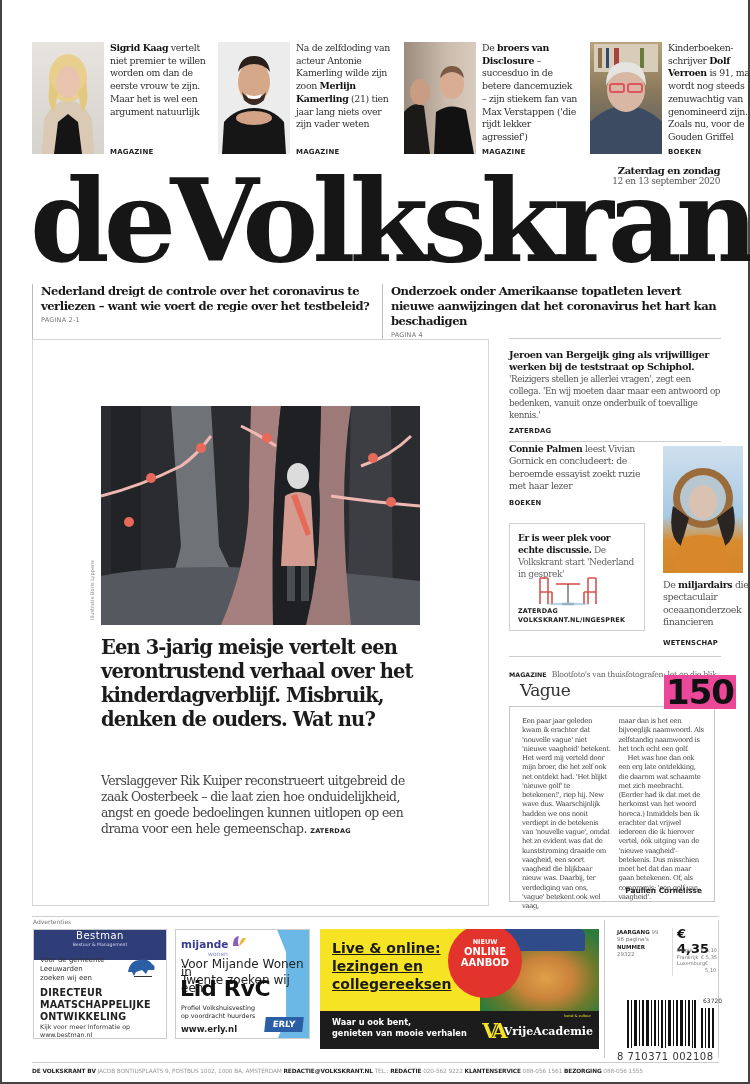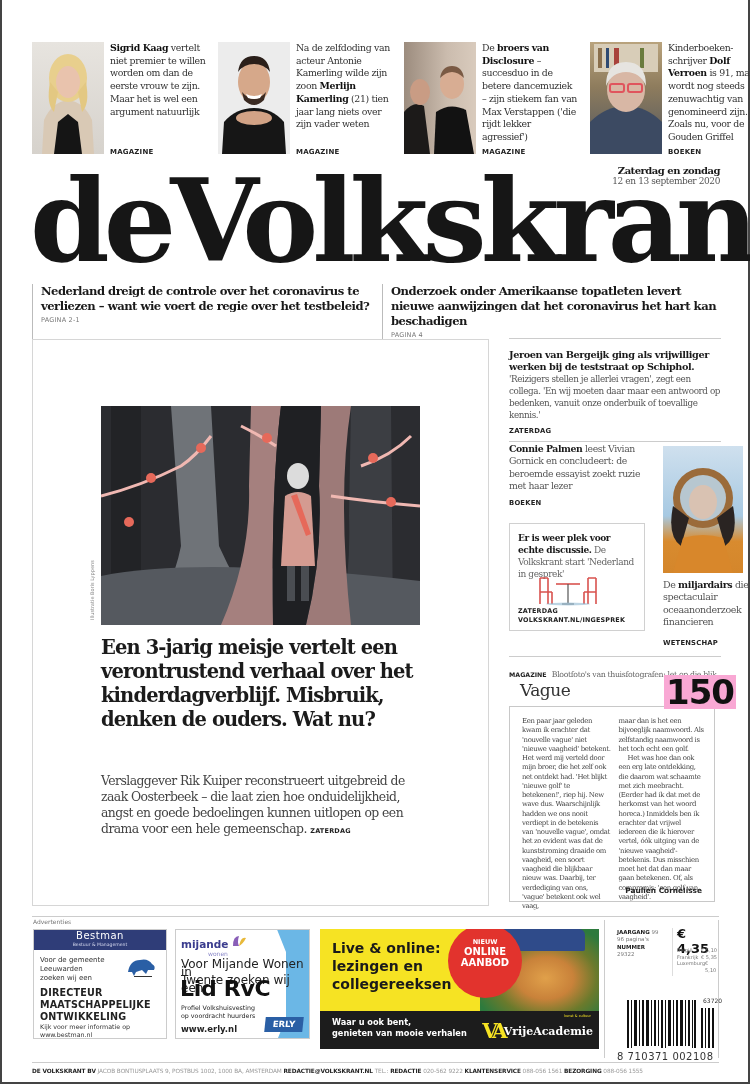--- a/index.html
+++ b/index.html
@@ -57,32 +57,32 @@
   .promo-title b { color: #1a1a1a; }
   .promo-chairs { position: absolute; left: 26px; top: 50px; width: 64px; height: 32px; }
   .promo-link { position: absolute; left: 8px; bottom: 5px; font-family: "DejaVu Sans", sans-serif; font-weight: bold; font-size: 6.4px; line-height: 9px; color: #222; letter-spacing: 0.2px; }
 
   .magazine-line { position: absolute; left: 0; top: 318px; width: 212px; border-top: 1px solid #ccc; padding-top: 5px; white-space: nowrap; overflow: hidden; }
   .magazine-line .tag { font-family: "DejaVu Sans", sans-serif; font-weight: bold; font-size: 6.3px; color: #222; }
   .magazine-line .txt { font-family: "DejaVu Serif", serif; font-size: 7.8px; color: #666; letter-spacing: -0.35px; }
 
   
   .column-title { position: absolute; left: 520px; top: 680px; font-family: "DejaVu Serif", serif; font-size: 17px; color: #333; letter-spacing: -0.5px; }
-  .column-num { position: absolute; left: 664px; top: 675px; font-family: "DejaVu Sans", sans-serif; font-weight: bold; font-size: 34px; line-height: 34px; color: #111; letter-spacing: -1px; background: #f9a8d4; padding: 0 2px; z-index: 2; }
+  .column-num { position: absolute; left: 664px; top: 675px; font-family: "DejaVu Sans", sans-serif; font-weight: bold; font-size: 34px; line-height: 34px; color: #111; letter-spacing: -1px; background: #ec4899; padding: 0 2px; z-index: 2; }
   .column-box { position: absolute; left: 509px; top: 706px; width: 206px; height: 196px; border: 1px solid #c8c8c8; padding: 10px 7px 4px 12px; display: flex; gap: 8px; }
   .column-col { width: 90px; font-family: "DejaVu Serif", serif; font-size: 6.9px; line-height: 9.25px; color: #444; letter-spacing: -0.35px; }
   .column-col p { text-indent: 0; }
   .column-col p.indent { text-indent: 9px; }
   .column-author { position: absolute; right: 12px; bottom: 6px; font-family: "DejaVu Sans", sans-serif; font-weight: bold; font-size: 7.4px; color: #222; text-align: center; }
 
   
   .ad-rule { position: absolute; left: 32px; top: 916px; width: 687px; height: 1px; background: #ccc; }
   .ad-label { position: absolute; left: 33px; top: 918px; font-family: "DejaVu Sans", sans-serif; font-size: 6px; color: #777; }
   .ad-bestman { position: absolute; left: 33px; top: 929px; width: 134px; height: 110px; border: 1px solid #ccc; font-family: "DejaVu Sans", sans-serif; }
-  .bestman-head { height: 20px; background: #2f3d78; color: #fff; text-align: center; }
+  .bestman-head { height: 30px; background: #2f3d78; color: #fff; text-align: center; }
   .bestman-brand { font-size: 10px; line-height: 12px; letter-spacing: 0.5px; display: block; }
   .bestman-sub { font-size: 4.6px; line-height: 6px; display: block; color: #d8dcf0; }
   .bestman-intro { position: absolute; left: 6px; top: 26px; font-size: 7px; line-height: 9px; color: #333; }
   .bestman-lion { position: absolute; right: 8px; top: 24px; width: 34px; height: 24px; }
   .bestman-title { position: absolute; left: 6px; top: 57px; font-size: 9.6px; line-height: 12px; font-weight: bold; color: #222; letter-spacing: 0.2px; }
   .bestman-more { position: absolute; left: 6px; top: 93px; font-size: 6.3px; line-height: 8px; color: #333; }
 
   .ad-mijande { position: absolute; left: 175px; top: 929px; width: 135px; height: 110px; background: #6bb7e6; border: 1px solid #ccc; overflow: hidden; font-family: "DejaVu Sans", sans-serif; }
   .mijande-white { position: absolute; left: 0; top: 0; width: 110px; height: 110px; background: #fff; clip-path: polygon(0 0, 92% 0, 112% 50%, 92% 100%, 0 100%); }
   .mijande-brand { position: absolute; left: 5px; top: 8px; font-size: 10.5px; color: #3a3c8e; font-weight: bold; }
@@ -91,21 +91,21 @@
   .mijande-intro { position: absolute; left: 5px; top: 30px; font-size: 12px; line-height: 8px; color: #222; }
   .mijande-title { position: absolute; left: 4px; top: 48px; font-size: 22px; line-height: 22px; font-weight: bold; color: #111; letter-spacing: -0.3px; }
   .mijande-profile { position: absolute; left: 5px; top: 74px; font-size: 6.3px; line-height: 8px; color: #222; }
   .mijande-url { position: absolute; left: 5px; top: 94px; font-size: 8.5px; font-weight: bold; color: #222; }
   .erly { position: absolute; right: 6px; bottom: 6px; width: 38px; height: 15px; background: #2a5fa5; color: #fff; font-size: 8.5px; font-weight: bold; text-align: center; line-height: 15px; transform: skewX(-6deg); }
 
   .ad-vrije { position: absolute; left: 320px; top: 929px; width: 279px; height: 120px; overflow: hidden; font-family: "DejaVu Sans", sans-serif; }
   .vrije-yellow { position: absolute; left: 0; top: 0; width: 160px; height: 82px; background: #f6e323; }
   .vrije-paint { position: absolute; left: 160px; top: 0; width: 119px; height: 82px; background: radial-gradient(ellipse at 55% 60%, #e0a04a 0%, #c9823a 30%, #6b7a2c 55%, #2d7a3d 80%); }
   .vrije-cap { position: absolute; left: 175px; top: 0; width: 90px; height: 22px; background: #2f4b8a; border-radius: 6px 6px 2px 2px; }
-  .vrije-title { position: absolute; left: 12px; top: 10px; font-size: 14px; line-height: 18px; font-weight: bold; color: #1a1a1a; }
+  .vrije-title { position: absolute; left: 12px; top: 10px; font-size: 14px; line-height: 18px; font-weight: bold; color: #1a1a1a; text-decoration: underline; }
   .vrije-badge { position: absolute; left: 128px; top: -5px; width: 74px; height: 74px; border-radius: 50%; background: #e2332d; color: #fff; text-align: center; padding-top: 14px; }
   .vrije-badge .b1 { font-size: 6.5px; font-weight: bold; display: block; }
   .vrije-badge .b2 { font-size: 10px; line-height: 11px; font-weight: bold; display: block; }
   .vrije-bar { position: absolute; left: 0; top: 82px; width: 279px; height: 38px; background: #1c1c1c; }
   .vrije-slogan { position: absolute; left: 12px; top: 6px; font-size: 8.2px; line-height: 11px; font-weight: bold; color: #fff; }
   .vrije-logo { position: absolute; right: 6px; top: 8px; font-family: "DejaVu Serif", serif; font-weight: bold; color: #fff; font-size: 11px; }
   .vrije-logo .va { color: #f6e323; font-size: 20px; letter-spacing: -4px; vertical-align: -3px; margin-top: 8px; }
   .vrije-tiny { position: absolute; right: 8px; top: 3px; font-size: 3.5px; color: #f6e323; }
 
   

